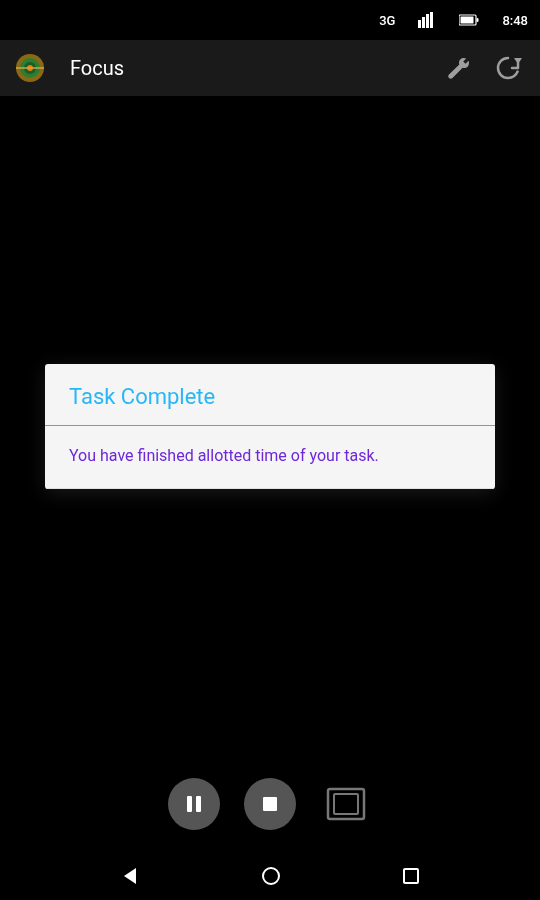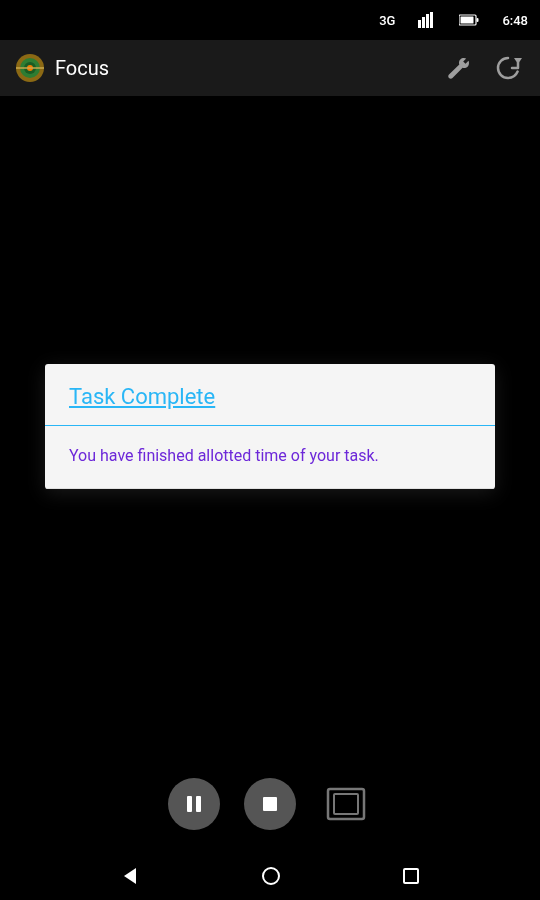--- a/index.html
+++ b/index.html
@@ -38,21 +38,21 @@
       background: #1a1a1a;
       display: flex;
       align-items: center;
       padding: 0 14px;
       justify-content: space-between;
     }
 
     .app-bar-left {
       display: flex;
       align-items: center;
-      gap: 9px;
+      gap: 24px;
     }
 
     .app-title {
       color: #fff;
       font-size: 20px;
       font-weight: 400;
     }
 
     .app-bar-actions {
       display: flex;
@@ -89,21 +89,20 @@
 
     .dialog-title-area {
       padding: 20px 24px 16px;
       border-bottom: 1px solid #29b6f6;
     }
 
     .dialog-title {
       color: #29b6f6;
       font-size: 22px;
       font-weight: 400;
-      text-decoration: underline;
     }
 
     .dialog-content {
       padding: 18px 24px 20px;
       border-bottom: 1px solid #e0e0e0;
     }
 
     .dialog-message {
       color: #6d28d9;
       font-size: 16px;
@@ -201,21 +200,21 @@
     <rect x="0" y="8" width="3" height="8" fill="white"></rect>
     <rect x="4" y="5" width="3" height="11" fill="white"></rect>
     <rect x="8" y="2" width="3" height="14" fill="white"></rect>
     <rect x="12" y="0" width="3" height="16" fill="white"></rect>
   </svg>
   <svg width="20" height="12" viewBox="0 0 20 12">
     <rect x="0" y="1" width="17" height="10" rx="1" fill="none" stroke="white" stroke-width="1.2"></rect>
     <rect x="17.5" y="4" width="2" height="4" rx="1" fill="white"></rect>
     <rect x="1.5" y="2.5" width="13" height="7" rx="0.5" fill="white"></rect>
   </svg>
-  <span class="status-bar-text">6:48</span>
+  <span class="status-bar-text">8:48</span>
 </div>
 
 <div class="app-bar">
   <div class="app-bar-left">
 
     <svg class="logo-icon" width="32" height="32" viewBox="0 0 32 32">
       <circle cx="16" cy="16" r="14" fill="#8B6914"></circle>
       <circle cx="16" cy="16" r="10" fill="#2e7d32"></circle>
       <circle cx="16" cy="16" r="6" fill="#1a5c24"></circle>
       <circle cx="16" cy="16" r="3" fill="#f57c00"></circle>

